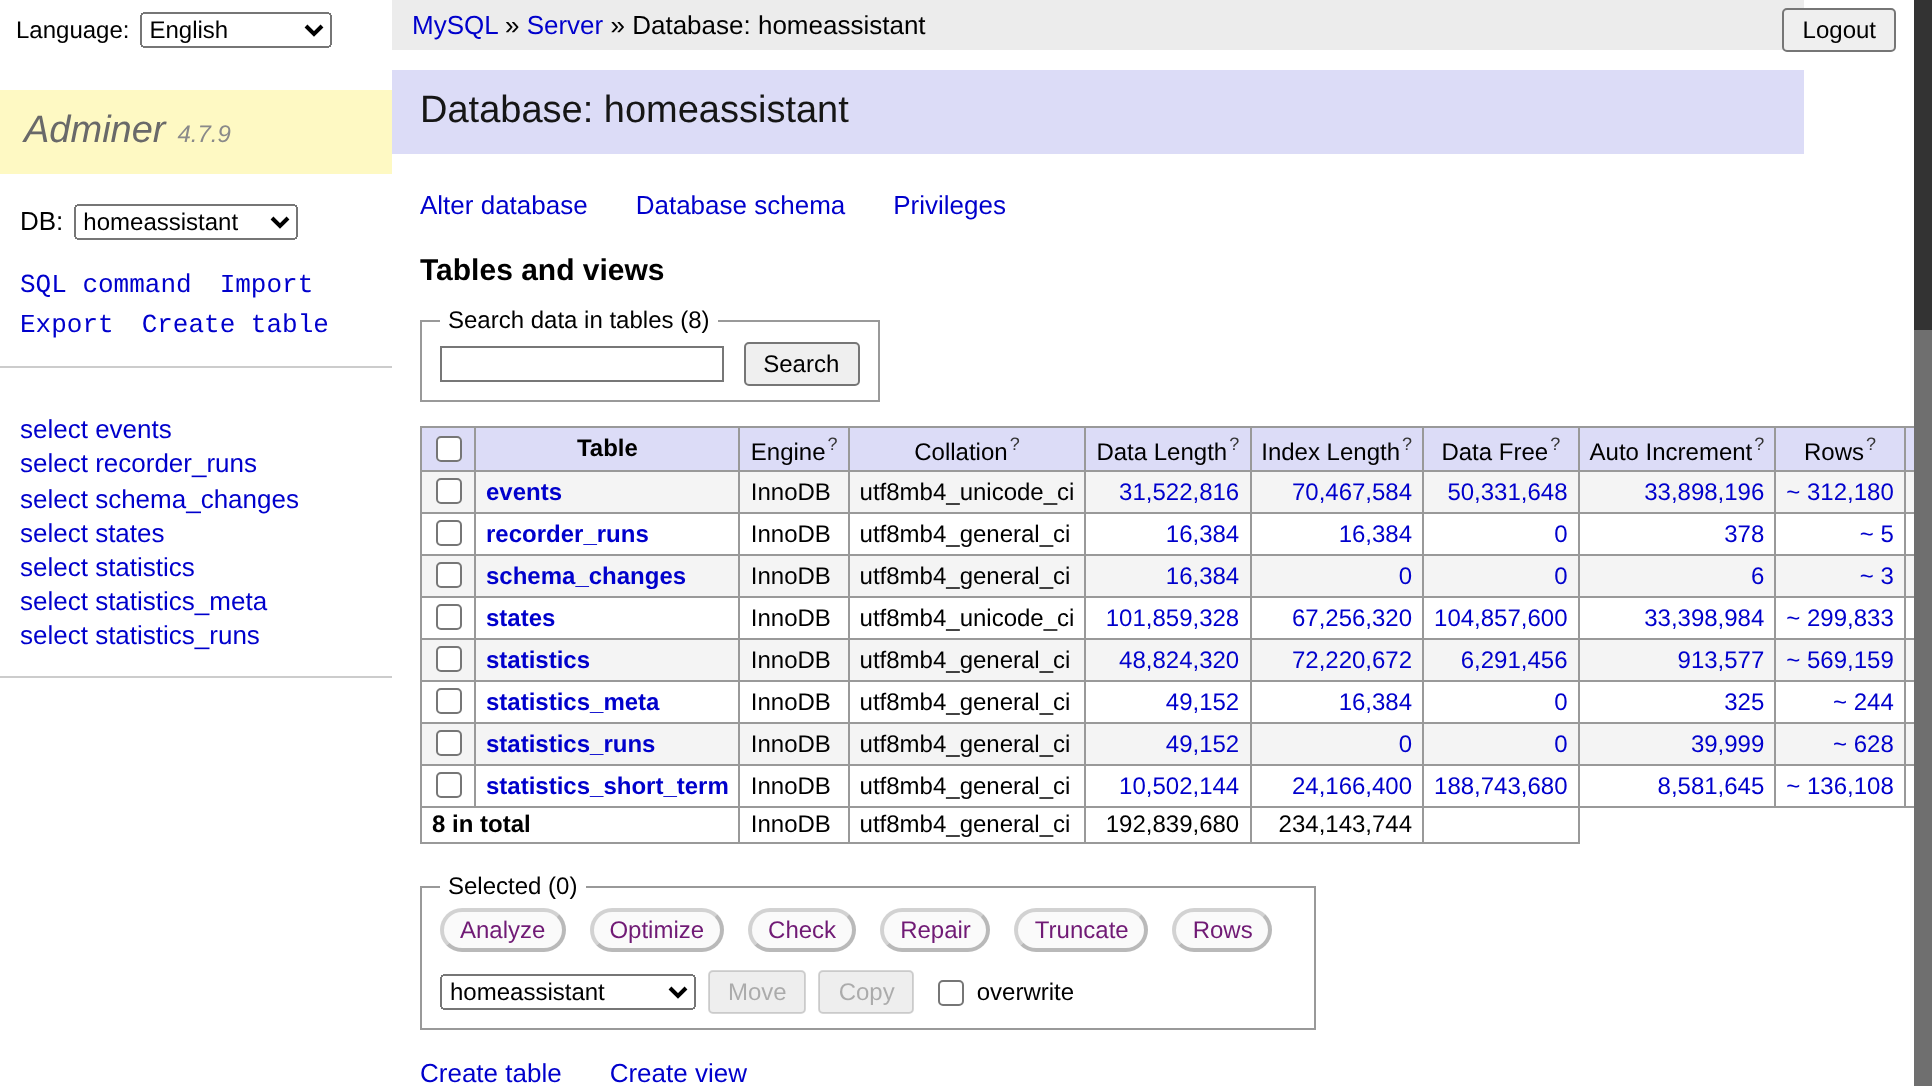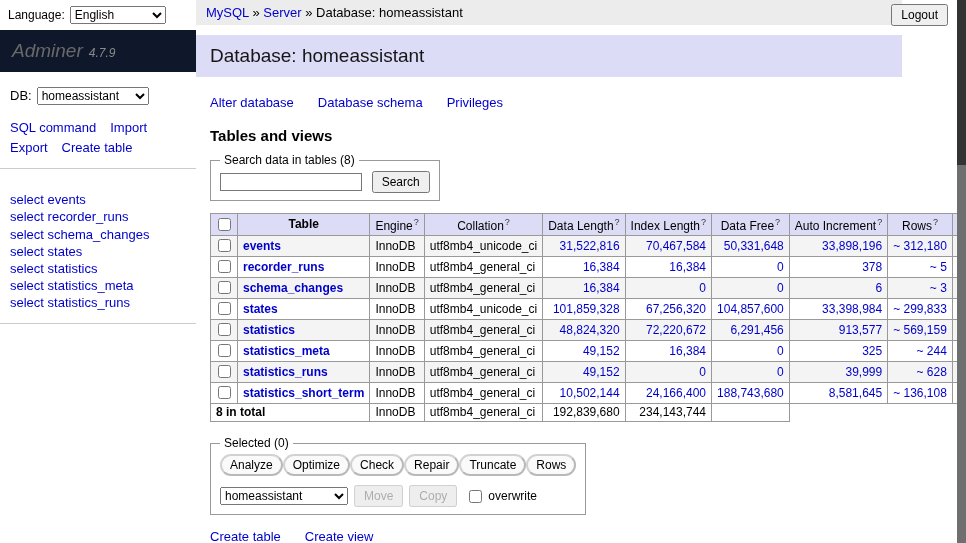--- a/index.html
+++ b/index.html
@@ -13,29 +13,29 @@
   a.lnk.bold { font-weight: bold; }
 
   .layout { display: flex; width: 957px; }
   .sidebar { width: 196px; flex: none; }
   .main { flex: 1; min-width: 0; }
 
   .language-row { padding: 6px 8px 4px; font-size: 12px; white-space: nowrap; }
   .language-row select { margin-left: 5px; width: 96px; font-size: 12px; }
 
   h1.adminer {
-    margin: 2px 0 0; background: #0f172a; padding: 10px 12px;
+    margin: 17px 0 0; background: #fef9c3; padding: 10px 12px;
     font-size: 19px; font-weight: normal; font-style: italic; color: #696969;
   }
   h1.adminer .version { font-size: 12px; color: #8a8a8a; margin-left: 6px; }
 
   .db-row { margin: 15px 10px 12px; }
   .db-row select { width: 112px; margin-left: 5px; font-size: 12px; }
 
-  .action-links { padding: 0 10px 10px; border-bottom: 1px solid #ccc; line-height: 1.55; width: 196px; }
+  .action-links { padding: 0 10px 10px; border-bottom: 1px solid #ccc; line-height: 1.55; width: 196px; font-family: Liberation Mono, monospace; }
   .action-links a { margin-right: 14px; white-space: nowrap; display: inline-block; }
 
   .table-list { padding: 9px 10px 12px; border-bottom: 1px solid #ccc; line-height: 1.32; }
   .table-list .trow a { white-space: nowrap; }
 
   .topbar { height: 25px; display: flex; }
   .breadcrumb { flex: 1; background: #ececec; margin-right: 55px; padding: 5px 10px 0; font-size: 13px; }
   .breadcrumb .sep { color: #000; }
 
   .logout-btn { position: absolute; top: 4px; right: 18px; font-size: 12px; padding: 2px 8px; }
@@ -66,21 +66,21 @@
   table.db tr.odd { background: #f4f4f4; }
   table.db tr.total { background: #fff; }
   table.db tr.total td.bold { font-weight: bold; }
   sup.help { font-size: 9px; color: #333; margin-left: 1px; }
 
   .col-table { width: 122px; } .col-engine { width: 48px; } .col-collation { width: 100px; }
   .col-dlen { width: 76px; } .col-ilen { width: 78px; } .col-dfree { width: 64px; }
   .col-ai { width: 82px; } .col-rows { width: 58px; } .col-comment { width: 56px; }
 
   .selected-fs { margin-top: 14px; }
-  .btn-row button { margin-right: 0; color: #000000; border-radius: 11px; }
+  .btn-row button { margin-right: 12px; color: #701a75; border-radius: 11px; }
   .move-row { margin-top: 9px; display: flex; align-items: center; gap: 6px; font-size: 13px; }
   .move-row select { width: 128px; font-size: 12px; }
   .move-row .ovw { font-size: 12px; margin-left: 2px; display: flex; align-items: center; gap: 3px; }
 
   .create-links { margin: 14px 0 0 14px; }
 
   .scrollbar { position: absolute; top: 0; right: 0; width: 9px; height: 543px; background: #6f6f6f; }
   .scroll-thumb { position: absolute; top: 0; left: 0; right: 0; height: 165px; background: #333; }
 </style>
 </head>

